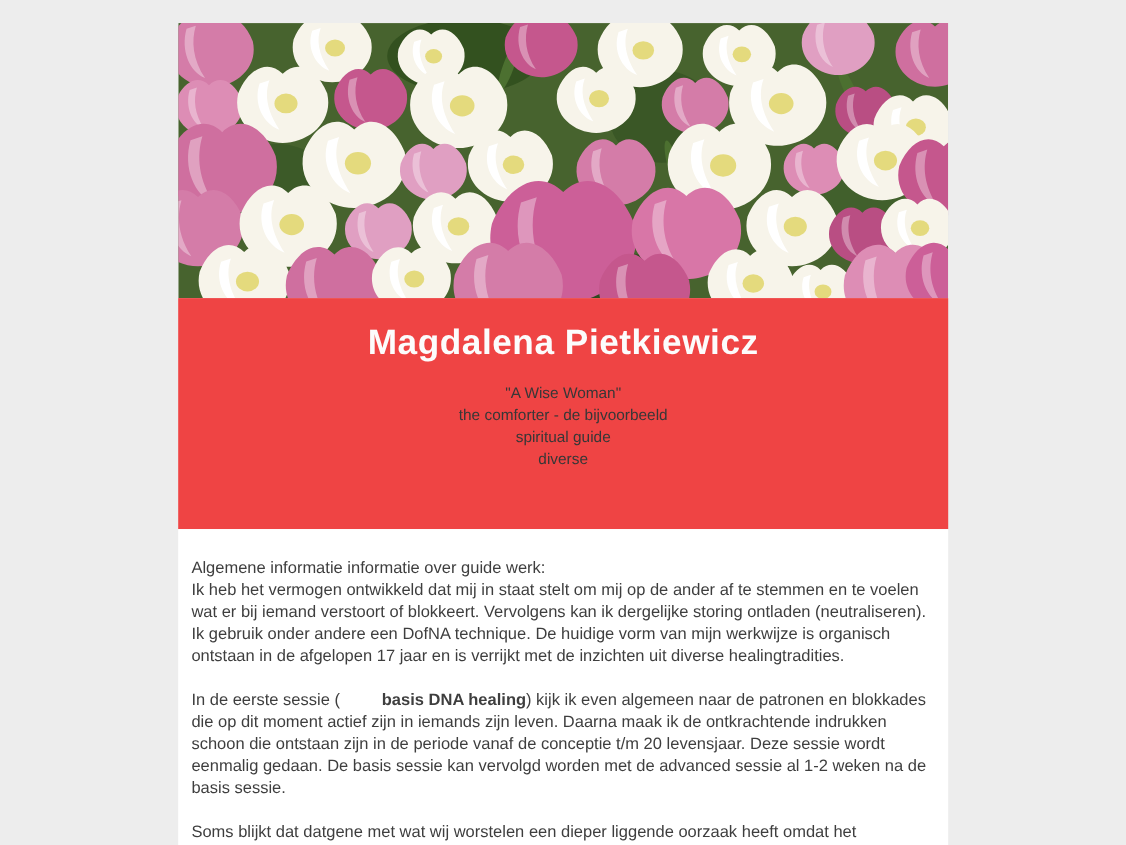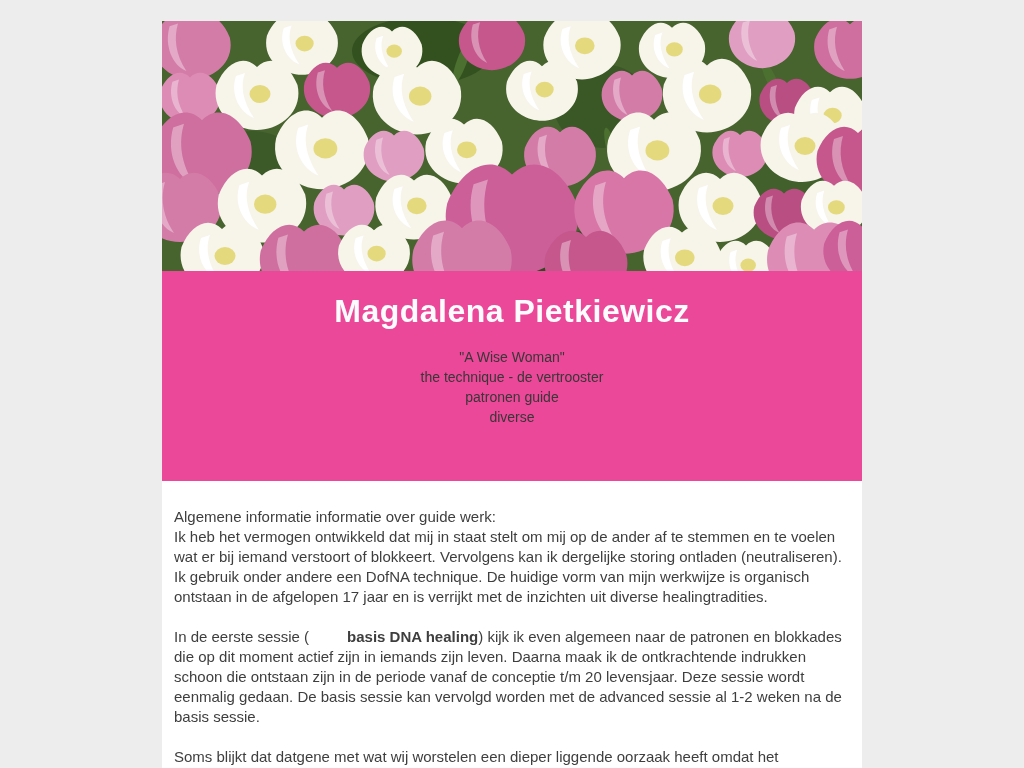--- a/index.html
+++ b/index.html
@@ -15,21 +15,21 @@
     margin: 21px auto 0 auto;
   }
   .header-image {
     display: block;
     width: 700px;
     height: 250px;
     overflow: hidden;
   }
   .header-image svg { display: block; }
   .banner {
-    background: #ec4899;
+    background: #ef4444;
     height: 210px;
     text-align: center;
     padding-top: 21px;
   }
   .site-title {
     margin: 0 0 17px 0;
     font-size: 32px;
     line-height: 38px;
     font-weight: 700;
     color: #fcfcfc;
@@ -133,22 +133,22 @@
       <use href="#w" transform="translate(584,242) scale(1.1)"></use>
       <use href="#t" transform="translate(652,236) scale(1.7)" color="#dd8db5"></use>
       <use href="#t" transform="translate(700,228) scale(1.4)" color="#cc5f98"></use>
     </svg>
   </div>
 
   <header class="banner">
     <h1 class="site-title">Magdalena Pietkiewicz</h1>
     <div class="tagline">
       <div class="tagline-line">"A Wise Woman"</div>
-      <div class="tagline-line">the technique - de vertrooster</div>
-      <div class="tagline-line">patronen guide</div>
+      <div class="tagline-line">the comforter - de bijvoorbeeld</div>
+      <div class="tagline-line">spiritual guide</div>
       <div class="tagline-line">diverse</div>
     </div>
   </header>
 
   <main class="main-content">
     <p>
       <span>Algemene informatie informatie over guide werk:</span><br>
       <span>Ik heb het vermogen ontwikkeld dat mij in staat stelt om mij op de ander af te stemmen en te voelen wat er bij iemand verstoort of blokkeert. Vervolgens kan ik dergelijke storing ontladen (neutraliseren). Ik gebruik onder andere een DofNA technique. De huidige vorm van mijn werkwijze is organisch ontstaan in de afgelopen 17 jaar en is verrijkt met de inzichten uit diverse healingtradities.</span>
     </p>
     <p>

